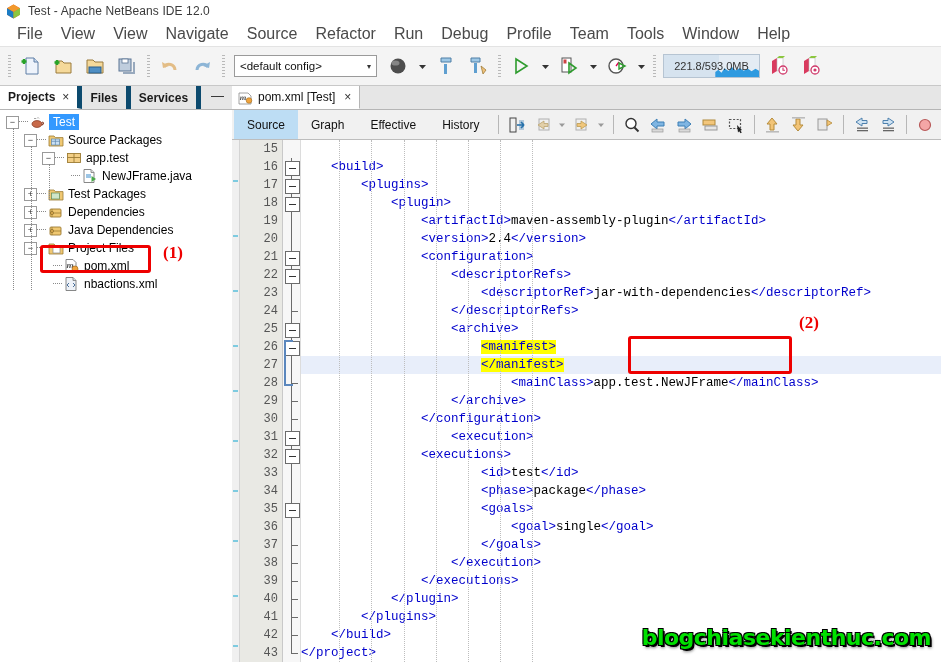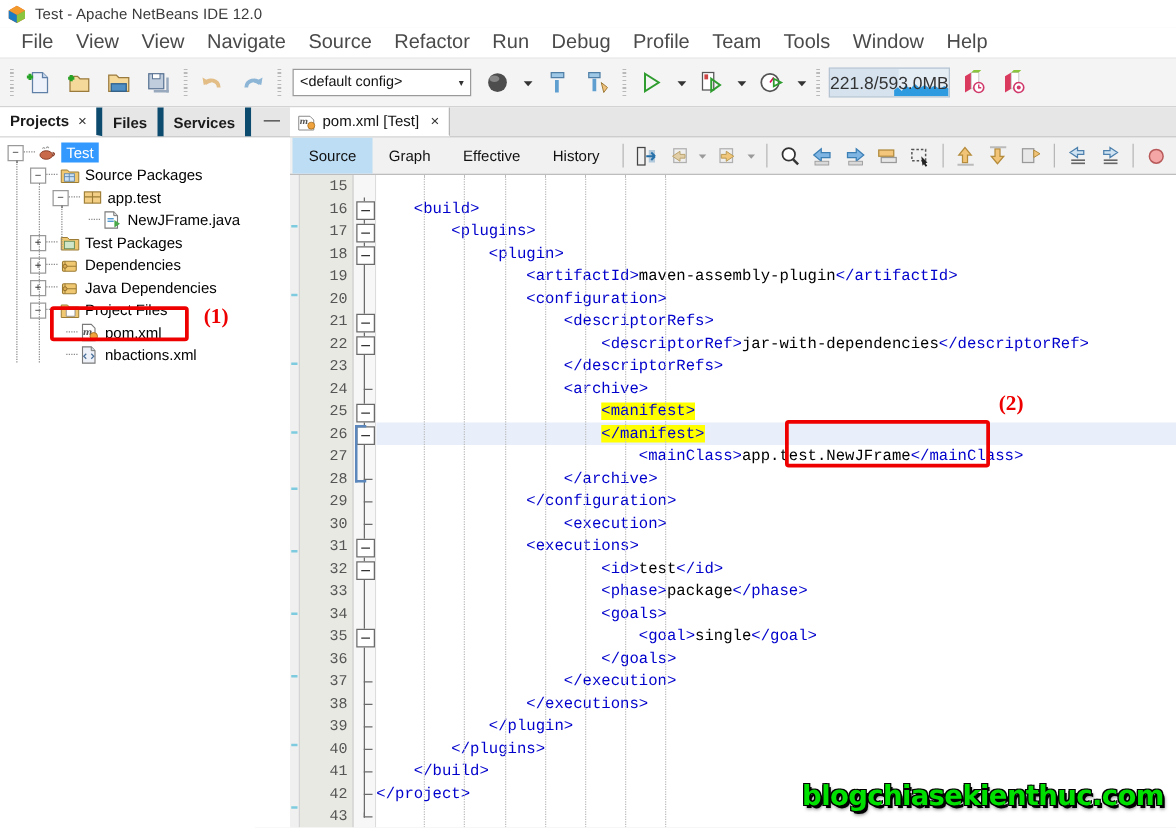--- a/index.html
+++ b/index.html
@@ -28,21 +28,21 @@
     background:repeating-linear-gradient(to bottom,#b9b9b9 0 1px,transparent 1px 3px);}
   .tbtn{width:30px;height:30px;display:flex;align-items:center;justify-content:center;cursor:default;border:1px solid transparent;border-radius:2px;}
   .tbtn.sm{width:14px;}
   .cfgsel{width:134px;height:20px;background:#fff;border:1px solid #9a9a9a;display:flex;align-items:center;
           justify-content:space-between;padding:0 2px 0 5px;font-size:11.5px;color:#111;margin:0 5px;cursor:default;}
   .cfgsel .arw{font-size:8px;color:#333;padding-right:3px;}
   .memwrap{width:95px;height:22px;border:1px solid #b6c4d2;background:#e4ecf4;position:relative;margin:0 3px;cursor:default;overflow:hidden;}
   .memwrap .bar{position:absolute;left:0;top:0;bottom:0;width:58%;background:#d6e3ef;}
   .memwrap .graph{position:absolute;right:0;bottom:0;width:46%;height:11px;
      background:#2e9ae0;clip-path:polygon(0 55%,7% 35%,14% 62%,21% 20%,30% 45%,38% 10%,47% 40%,56% 18%,65% 44%,74% 22%,83% 48%,92% 26%,100% 44%,100% 100%,0 100%);}
-  .memwrap .lbl{position:relative;z-index:2;display:block;text-align:center;line-height:22px;font-size:14px;color:#333;font-family:"Liberation Sans",sans-serif;}
+  .memwrap .lbl{position:relative;z-index:2;display:block;text-align:center;line-height:22px;font-size:11px;color:#333;font-family:"Liberation Sans",sans-serif;}
 
   
   .main{flex:1 1 auto;display:flex;min-height:0;background:#f0f0f0;}
 
   
   .left{width:232px;flex:0 0 232px;display:flex;flex-direction:column;background:#fff;}
   .lefttabs{height:23px;flex:0 0 23px;display:flex;align-items:stretch;background:#f0f0f0;
             border-bottom:1px solid #b5b5b5;}
   .ltab{display:flex;align-items:center;padding:0 8px;font-size:12px;font-weight:bold;color:#1b1b1b;cursor:default;
         border-right:5px solid #0c4a6e;background:#e6e6e6;}
@@ -631,20 +631,21 @@
             <div class="foldtick" style="top: 495px;"></div>
             <div class="foldend" style="top: 513px;"></div>
             <div class="selbracket" style="left: 1px; top: 200px; height: 42px;"></div>
           </div>
         <div class="codebody" id="codebody">
             <div class="cline"><span></span></div>
             <div class="cline"><span>    </span><span class="tg">&lt;build&gt;</span></div>
             <div class="cline"><span>        </span><span class="tg">&lt;plugins&gt;</span></div>
             <div class="cline"><span>            </span><span class="tg">&lt;plugin&gt;</span></div>
             <div class="cline"><span>                </span><span class="tg">&lt;artifactId&gt;</span><span class="tx">maven-assembly-plugin</span><span class="tg">&lt;/artifactId&gt;</span></div>
+            <div class="cline"><span>                </span><span class="tg">&lt;version&gt;</span><span class="tx">2.4</span><span class="tg">&lt;/version&gt;</span></div>
             <div class="cline"><span>                </span><span class="tg">&lt;configuration&gt;</span></div>
             <div class="cline"><span>                    </span><span class="tg">&lt;descriptorRefs&gt;</span></div>
             <div class="cline"><span>                        </span><span class="tg">&lt;descriptorRef&gt;</span><span class="tx">jar-with-dependencies</span><span class="tg">&lt;/descriptorRef&gt;</span></div>
             <div class="cline"><span>                    </span><span class="tg">&lt;/descriptorRefs&gt;</span></div>
             <div class="cline"><span>                    </span><span class="tg">&lt;archive&gt;</span></div>
             <div class="cline"><span>                        </span><span class="tg hl">&lt;manifest&gt;</span></div>
             <div class="cline cur"><span>                        </span><span class="tg hl">&lt;/manifest&gt;</span></div>
             <div class="cline"><span>                            </span><span class="tg">&lt;mainClass&gt;</span><span class="tx">app.test.NewJFrame</span><span class="tg">&lt;/mainClass&gt;</span></div>
             <div class="cline"><span>                    </span><span class="tg">&lt;/archive&gt;</span></div>
             <div class="cline"><span>                </span><span class="tg">&lt;/configuration&gt;</span></div>

